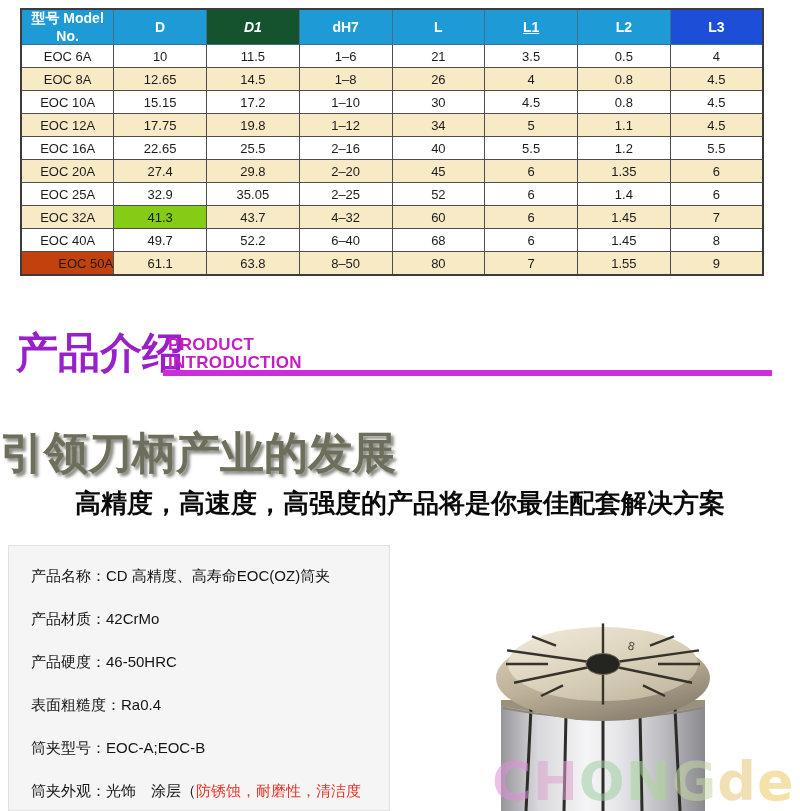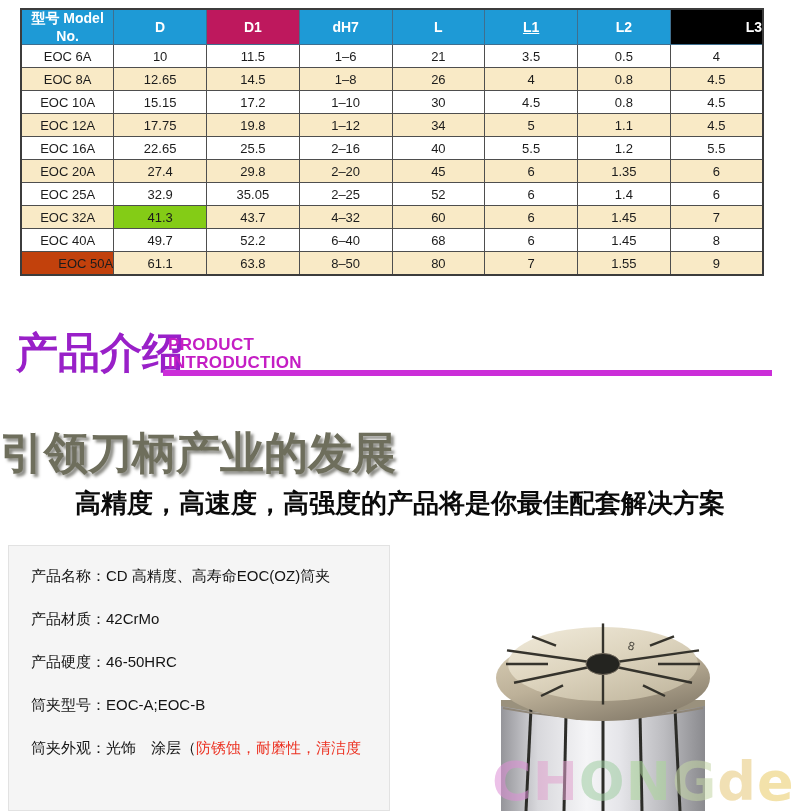--- a/index.html
+++ b/index.html
@@ -77,26 +77,26 @@
 </head>
 <body>
 
 <div class="page">
 
   <table class="spec">
     <thead>
       <tr id="spec-head">
           <th style="background: rgb(30, 154, 214); color: rgb(255, 255, 255);">型号 Model No.</th>
           <th style="background: rgb(30, 154, 214); color: rgb(255, 255, 255);">D</th>
-          <th style="background: #be185d; color: rgb(255, 255, 255);">D1</th>
+          <th style="background: #14532d; color: rgb(255, 255, 255); font-style: italic;">D1</th>
           <th style="background: rgb(30, 154, 214); color: rgb(255, 255, 255);">dH7</th>
           <th style="background: rgb(30, 154, 214); color: rgb(255, 255, 255);">L</th>
           <th style="background: rgb(30, 154, 214); color: rgb(255, 255, 255); text-decoration: underline;">L1</th>
           <th style="background: rgb(30, 154, 214); color: rgb(255, 255, 255);">L2</th>
-          <th style="background: #000000; color: rgb(255, 255, 255); text-align: right;">L3</th>
+          <th style="background: #1d4ed8; color: rgb(255, 255, 255);">L3</th>
         </tr>
     </thead>
     <tbody id="spec-body">
         <tr>
           <td>EOC 6A</td>
           <td>10</td>
           <td>11.5</td>
           <td>1–6</td>
           <td>21</td>
           <td>3.5</td>
@@ -203,20 +203,21 @@
   </div>
   <div class="accent-bar" style="background: rgb(203, 46, 216);"></div>
 
   <div class="slogan-cn">引领刀柄产业的发展</div>
   <div class="slogan-sub">高精度，高速度，高强度的产品将是你最佳配套解决方案</div>
 
   <div class="info-panel" id="info-panel">
       <div class="info-row"><span class="lab">产品名称：</span><span>CD 高精度、高寿命EOC(OZ)筒夹</span></div>
       <div class="info-row"><span class="lab">产品材质：</span><span>42CrMo</span></div>
       <div class="info-row"><span class="lab">产品硬度：</span><span>46-50HRC</span></div>
+      <div class="info-row"><span class="lab">表面粗糙度：</span><span>Ra0.4</span></div>
       <div class="info-row"><span class="lab">筒夹型号：</span><span>EOC-A;EOC-B</span></div>
       <div class="info-row"><span class="lab">筒夹外观：</span><span>光饰　涂层（</span><span style="color: rgb(236, 51, 35);">防锈蚀，耐磨性，清洁度</span></div>
     </div>
 
   <svg class="photo-svg" width="250" height="195" viewBox="0 0 250 195">
     <defs>
       <linearGradient id="gBody" x1="0" y1="0" x2="1" y2="0">
         <stop offset="0" stop-color="#95959a"></stop>
         <stop offset="0.18" stop-color="#d8d8dc"></stop>
         <stop offset="0.42" stop-color="#f5f5f7"></stop>

